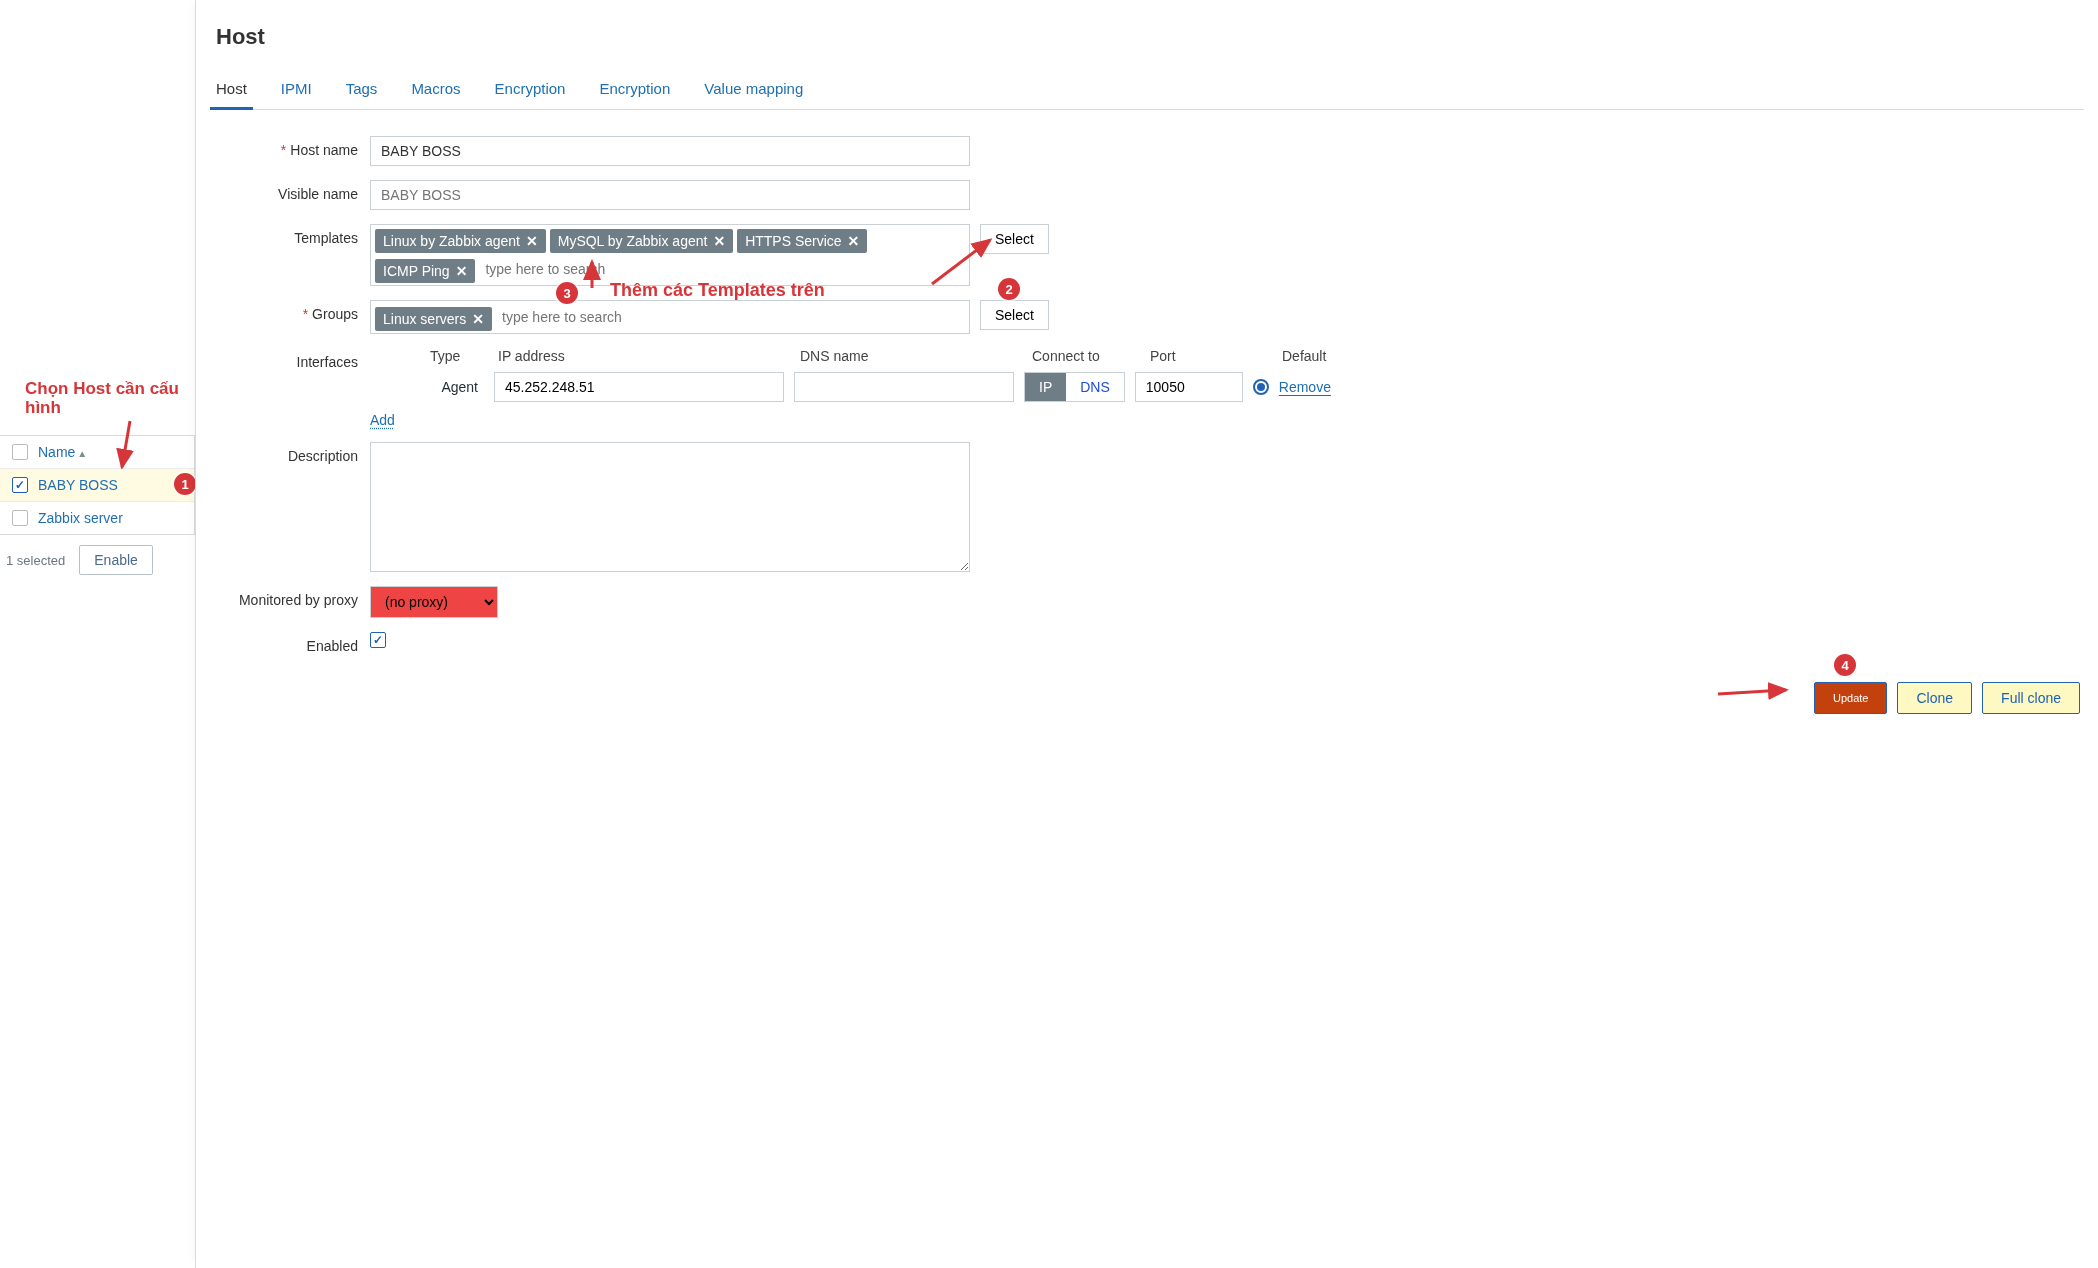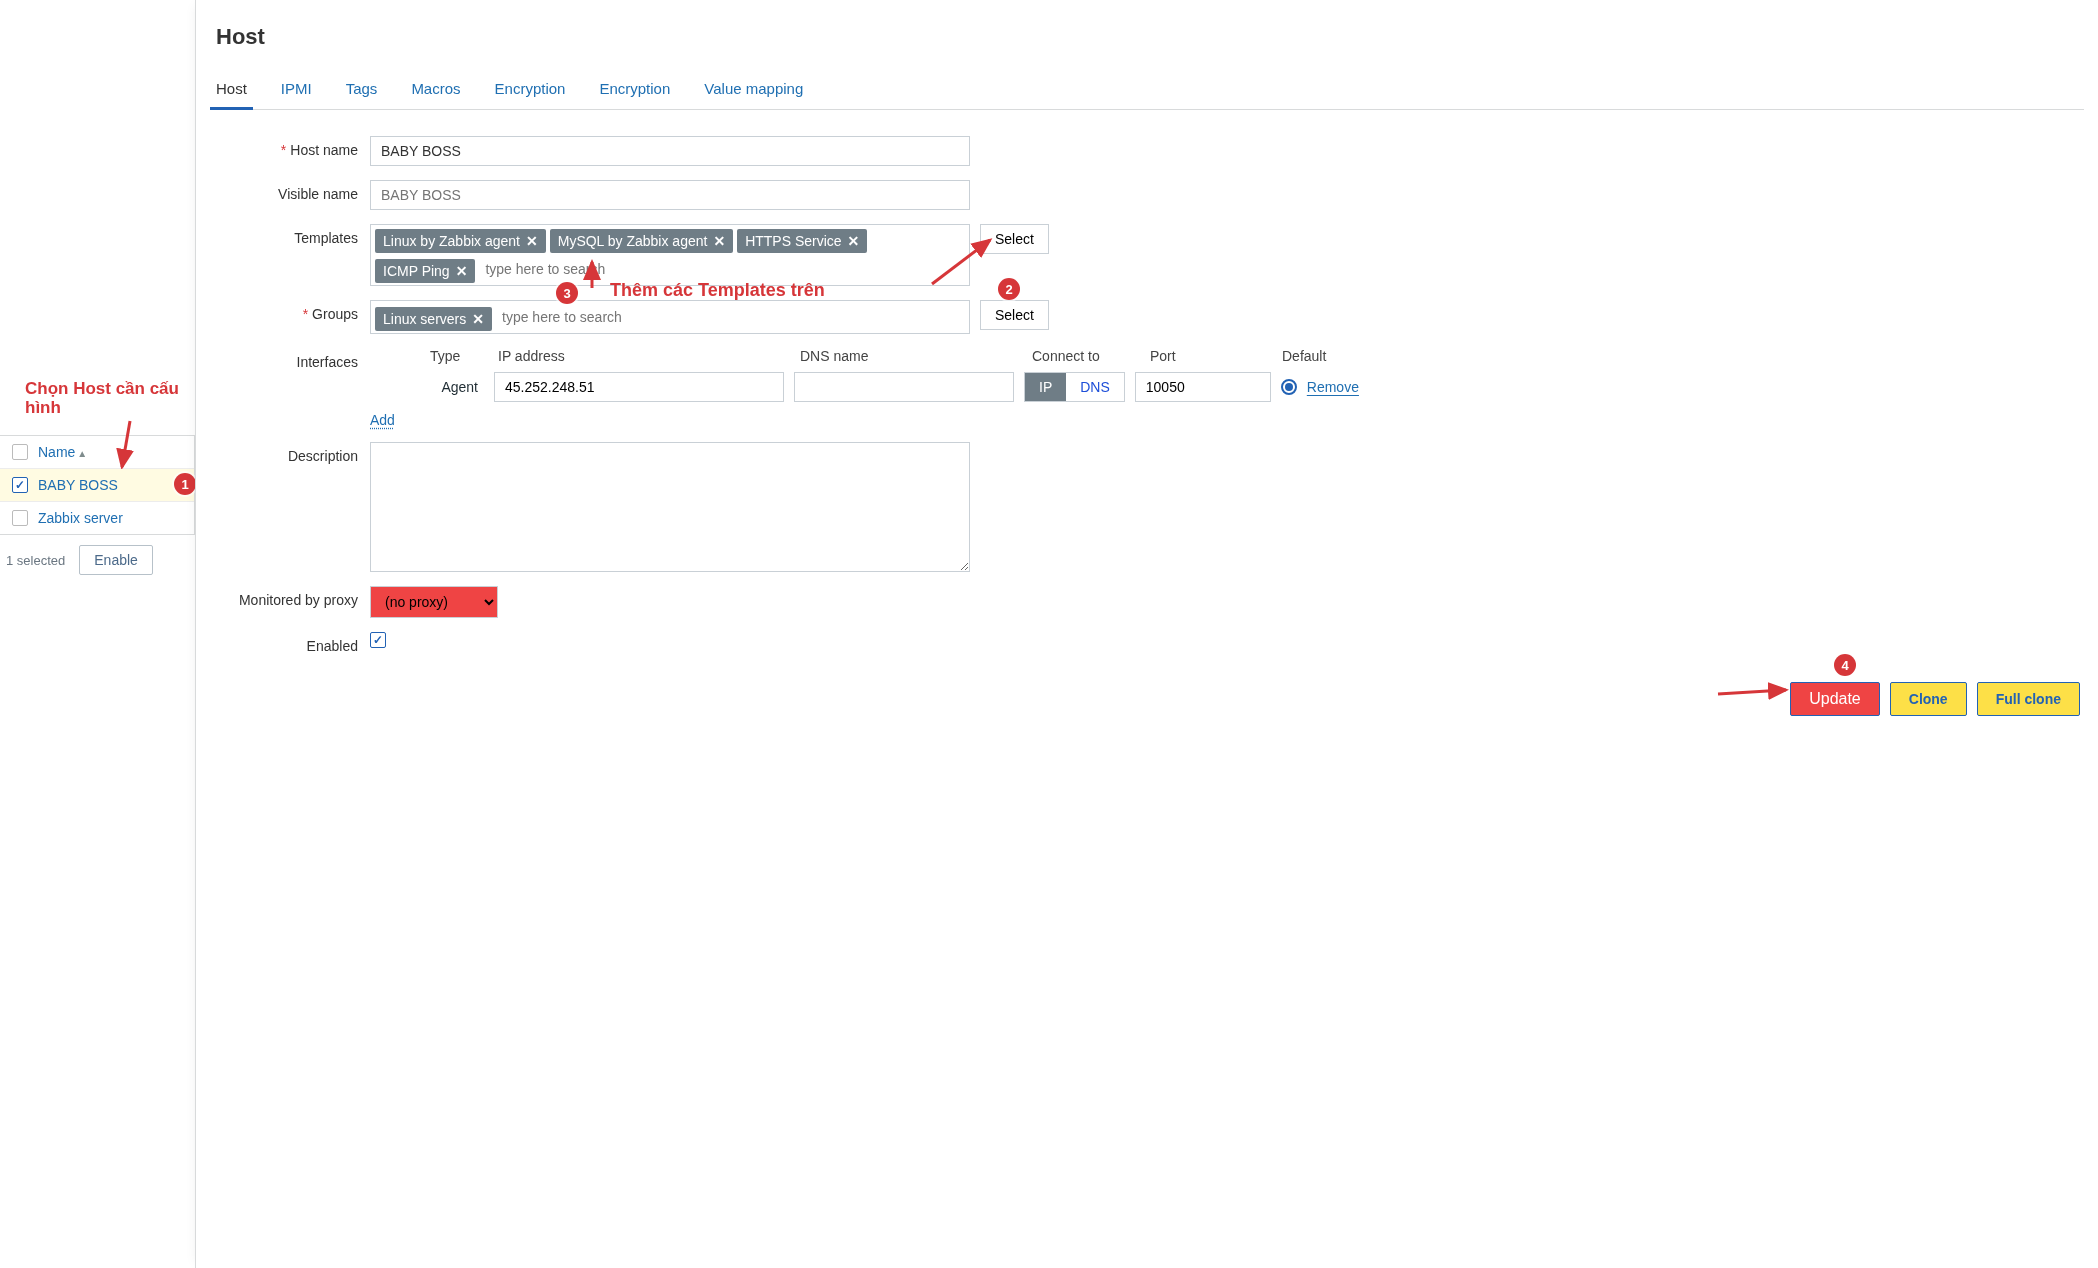--- a/index.html
+++ b/index.html
@@ -115,35 +115,35 @@
     }
     .select-wrap { display: flex; flex-direction: column; gap: 0; }
     .interfaces-wrap { flex: 1; }
     .iface-head { display: flex; gap: 12px; color: #444; font-size: 14px; margin-bottom: 8px; align-items: center; }
     .iface-row { display: flex; gap: 10px; align-items: center; margin-bottom: 10px; }
     .iface-col-type { width: 48px; text-align: left; }
     .iface-col-agent { width: 56px; text-align: right; padding-right: 6px; }
     .iface-input { border: 1px solid #c9d0d6; padding: 6px 10px; font-size: 14px; }
     .ip-input { width: 290px; }
     .dns-input { width: 220px; }
-    .port-input { width: 136px; }
+    .port-input { width: 108px; }
     .ip-dns-toggle { display: flex; border: 1px solid #c9d0d6; overflow: hidden; }
     .ip-dns-toggle div { padding: 6px 14px; font-size: 14px; cursor: pointer; }
     .ip-dns-toggle .on { background: #6f7d86; color: #fff; }
     .ip-dns-toggle .off { background: #fff; color: #1d4ed8; }
     .radio { width: 16px; height: 16px; border: 2px solid #2262b4; border-radius: 50%; display: inline-flex; align-items: center; justify-content: center; }
     .radio.on::after { content: ""; width: 8px; height: 8px; background: #2262b4; border-radius: 50%; }
     .link { color: #1f6fb2; text-decoration: underline dotted; text-underline-offset: 3px; cursor: pointer; }
     .link.solid { text-decoration: underline; }
     .textarea { width: 600px; height: 130px; border: 1px solid #c9d0d6; resize: both; padding: 6px; font-size: 14px; }
     .select-el { border: 1px solid #c9d0d6; padding: 6px 10px; font-size: 14px; width: 128px; background: #ef4444; }
 
     .footer-actions { display: flex; gap: 10px; justify-content: flex-end; margin-top: 28px; padding-right: 4px; }
-    .btn-primary { background: #ef4444; color: #fff; border: 1px solid #2262b4; padding: 7px 18px; font-size: 16px; border-radius: 2px; cursor: pointer; }
-    .btn-secondary { background: #fde047; color: #2262b4; border: 1px solid #2262b4; padding: 7px 18px; font-size: 14px; border-radius: 2px; cursor: pointer; font-weight: bold; }
+    .btn-primary { background: #c2410c; color: #fff; border: 1px solid #2262b4; padding: 7px 18px; font-size: 11px; border-radius: 2px; cursor: pointer; }
+    .btn-secondary { background: #fef9c3; color: #2262b4; border: 1px solid #2262b4; padding: 7px 18px; font-size: 14px; border-radius: 2px; cursor: pointer; }
 
     
     .numcircle {
       position: absolute;
       width: 22px; height: 22px;
       background: #d63639;
       color: #fff;
       border-radius: 50%;
       display: flex; align-items: center; justify-content: center;
       font-size: 13px; font-weight: bold;

